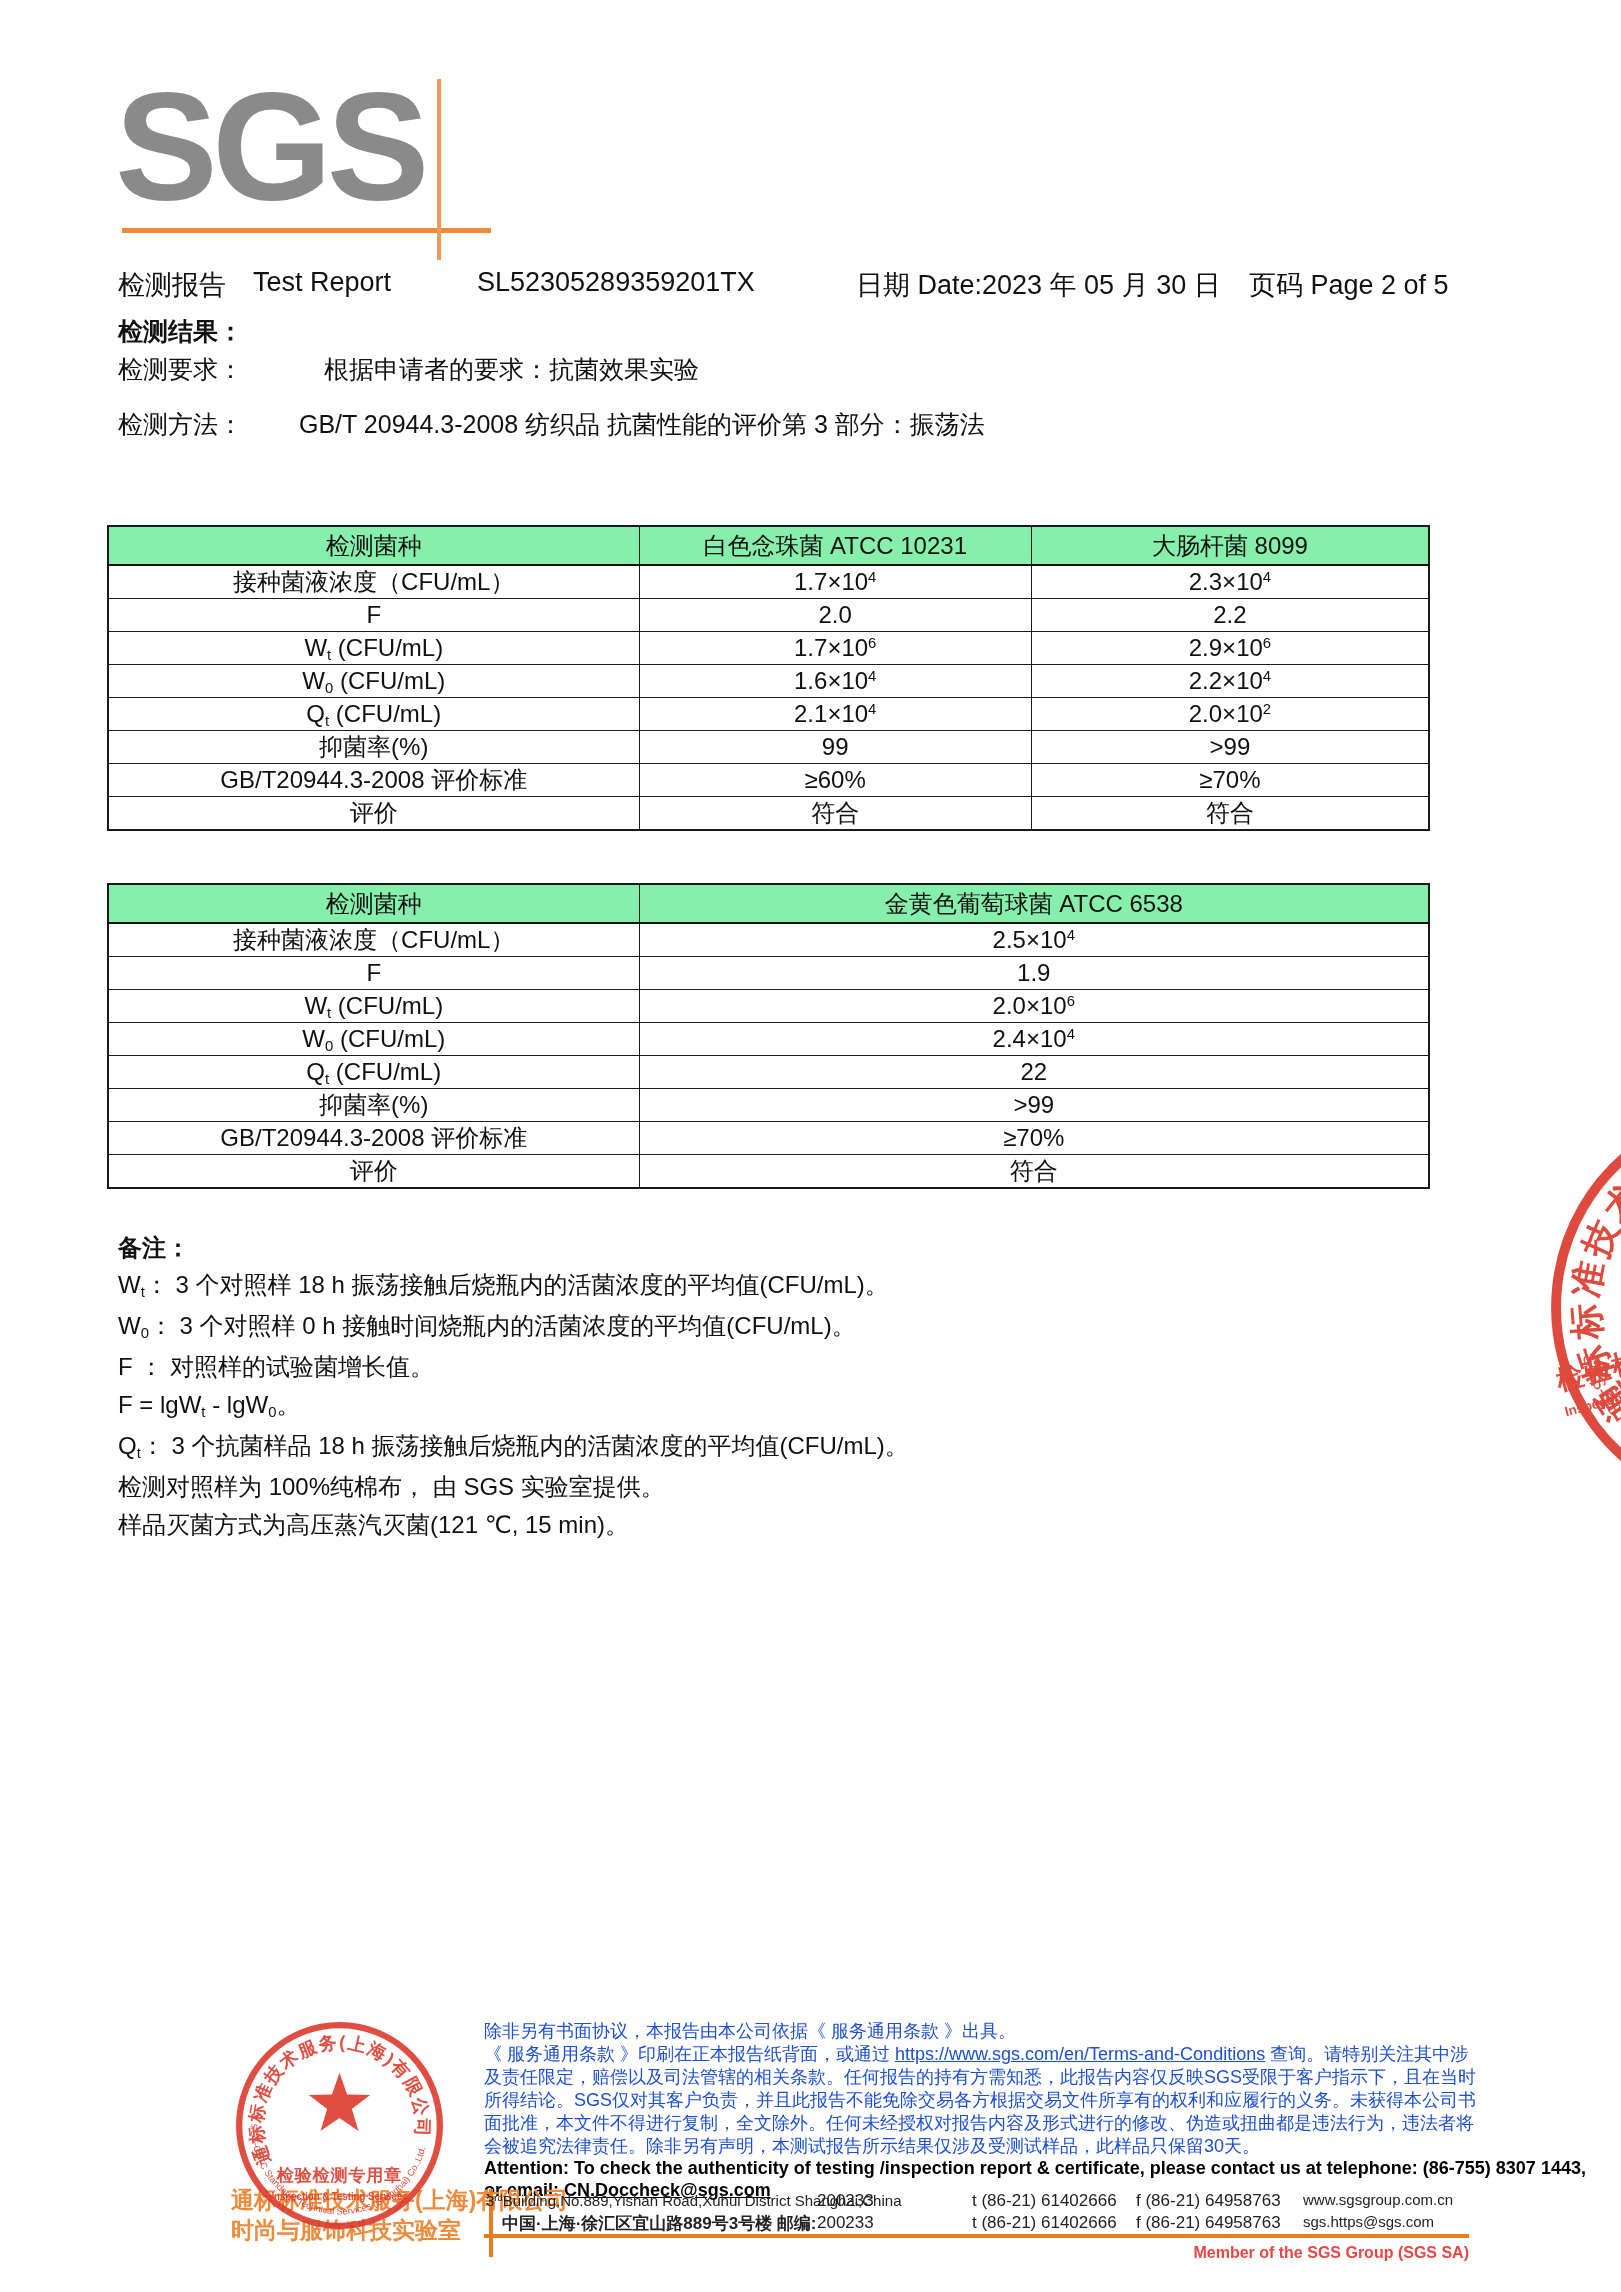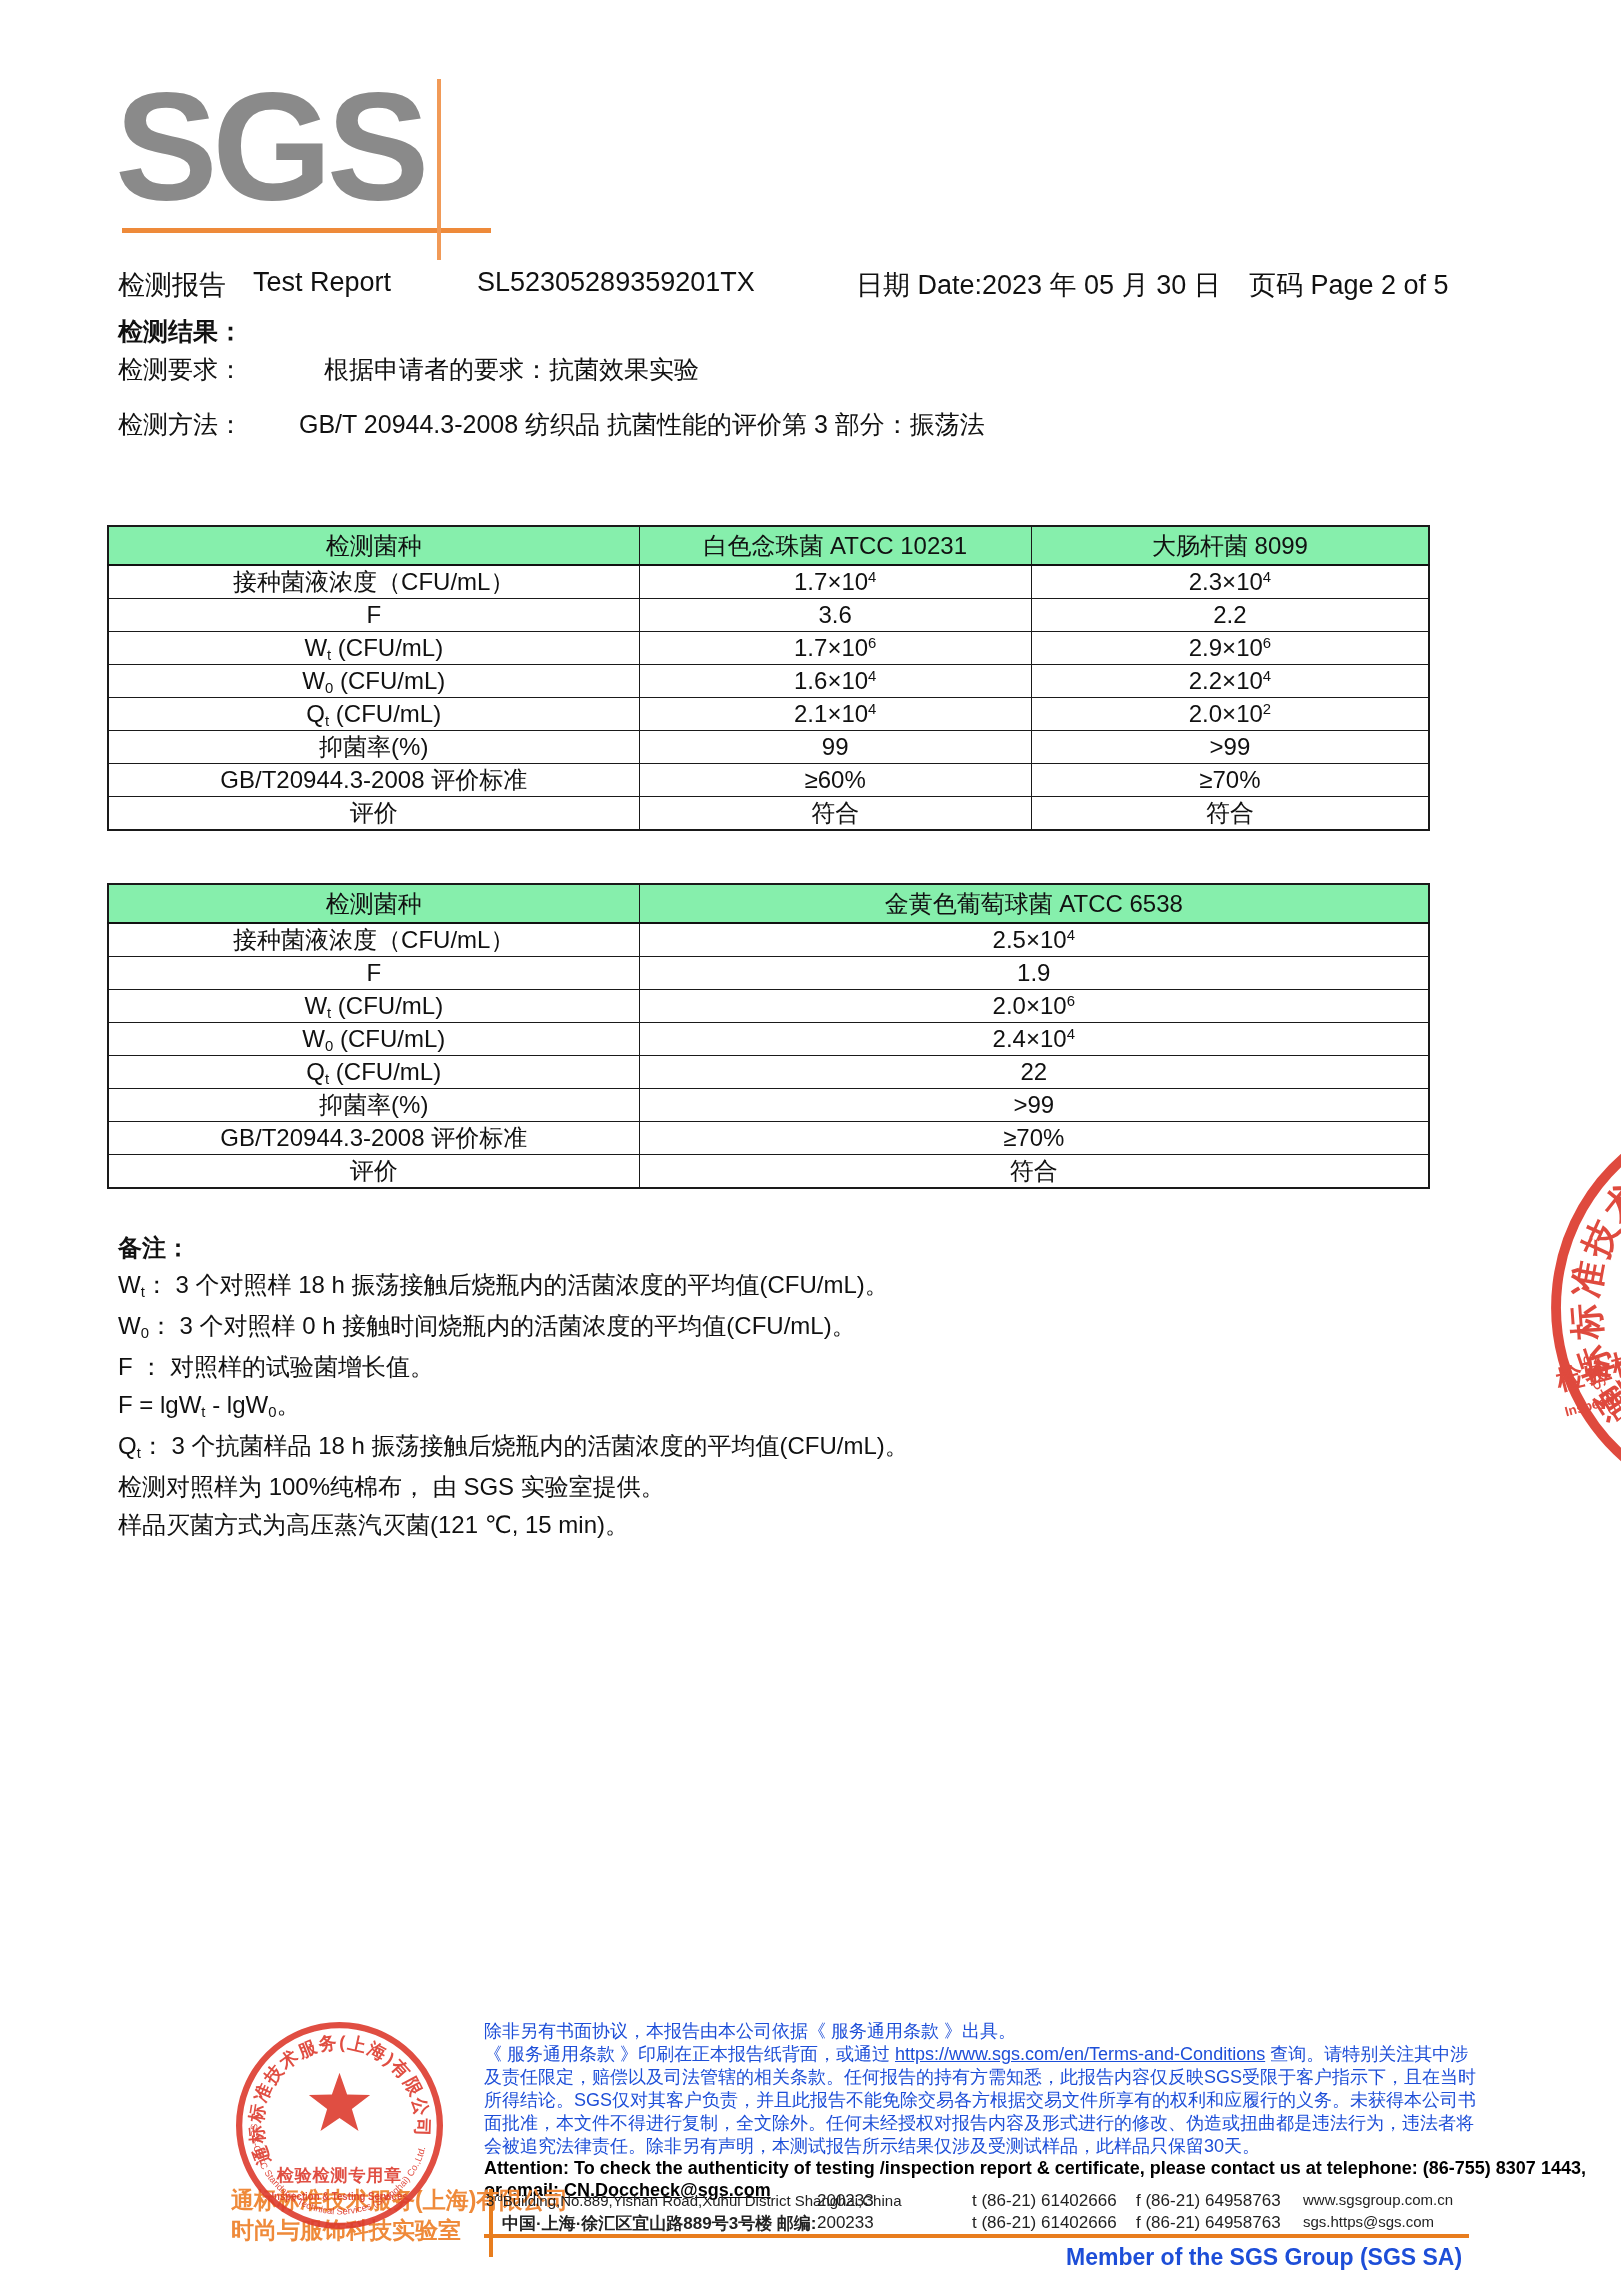--- a/index.html
+++ b/index.html
@@ -40,22 +40,22 @@
   .note-line{font-size:24px;line-height:38px;white-space:nowrap;}
 
   
   .legal-line{font-size:18px;line-height:23px;color:#1d4ed8;white-space:nowrap;}
   .attn{font-size:18px;line-height:22.4px;font-weight:bold;color:#000000;white-space:nowrap;}
   .addr{font-size:15px;color:#222;white-space:nowrap;}
   .addr-cn{font-size:17px;font-weight:bold;}
   .addr-num{font-size:17px;}
   .orange-bar{left:489px;top:2189px;width:3.6px;height:68px;background:#e87d1e;}
   .orange-rule{left:484px;top:2234px;width:985px;height:3.6px;background:#e87d1e;}
-  .member{left:1066px;top:2244px;width:403px;font-size:23px;
-          font-weight:bold;color:#1d4ed8;}
+  .member{left:1066px;top:2244px;width:403px;text-align:right;font-size:16px;
+          font-weight:bold;color:#ef4444;}
 
   
   .stamp-behind{left:231px;top:2185px;font-size:23px;line-height:30px;font-weight:bold;
                 color:#ef8a3a;white-space:nowrap;}
   svg text{font-family:"Liberation Sans","DejaVu Sans",sans-serif;}
 </style>
 </head>
 <body>
 
 <div class="page">
@@ -88,21 +88,21 @@
           <th>白色念珠菌 ATCC 10231</th>
           <th>大肠杆菌 8099</th>
         </tr>
         <tr>
           <td>接种菌液浓度（CFU/mL）</td>
           <td>1.7×10<sup>4</sup></td>
           <td>2.3×10<sup>4</sup></td>
         </tr>
         <tr>
           <td>F</td>
-          <td>3.6</td>
+          <td>2.0</td>
           <td>2.2</td>
         </tr>
         <tr>
           <td>W<sub>t</sub> (CFU/mL)</td>
           <td>1.7×10<sup>6</sup></td>
           <td>2.9×10<sup>6</sup></td>
         </tr>
         <tr>
           <td>W<sub>0</sub> (CFU/mL)</td>
           <td>1.6×10<sup>4</sup></td>

